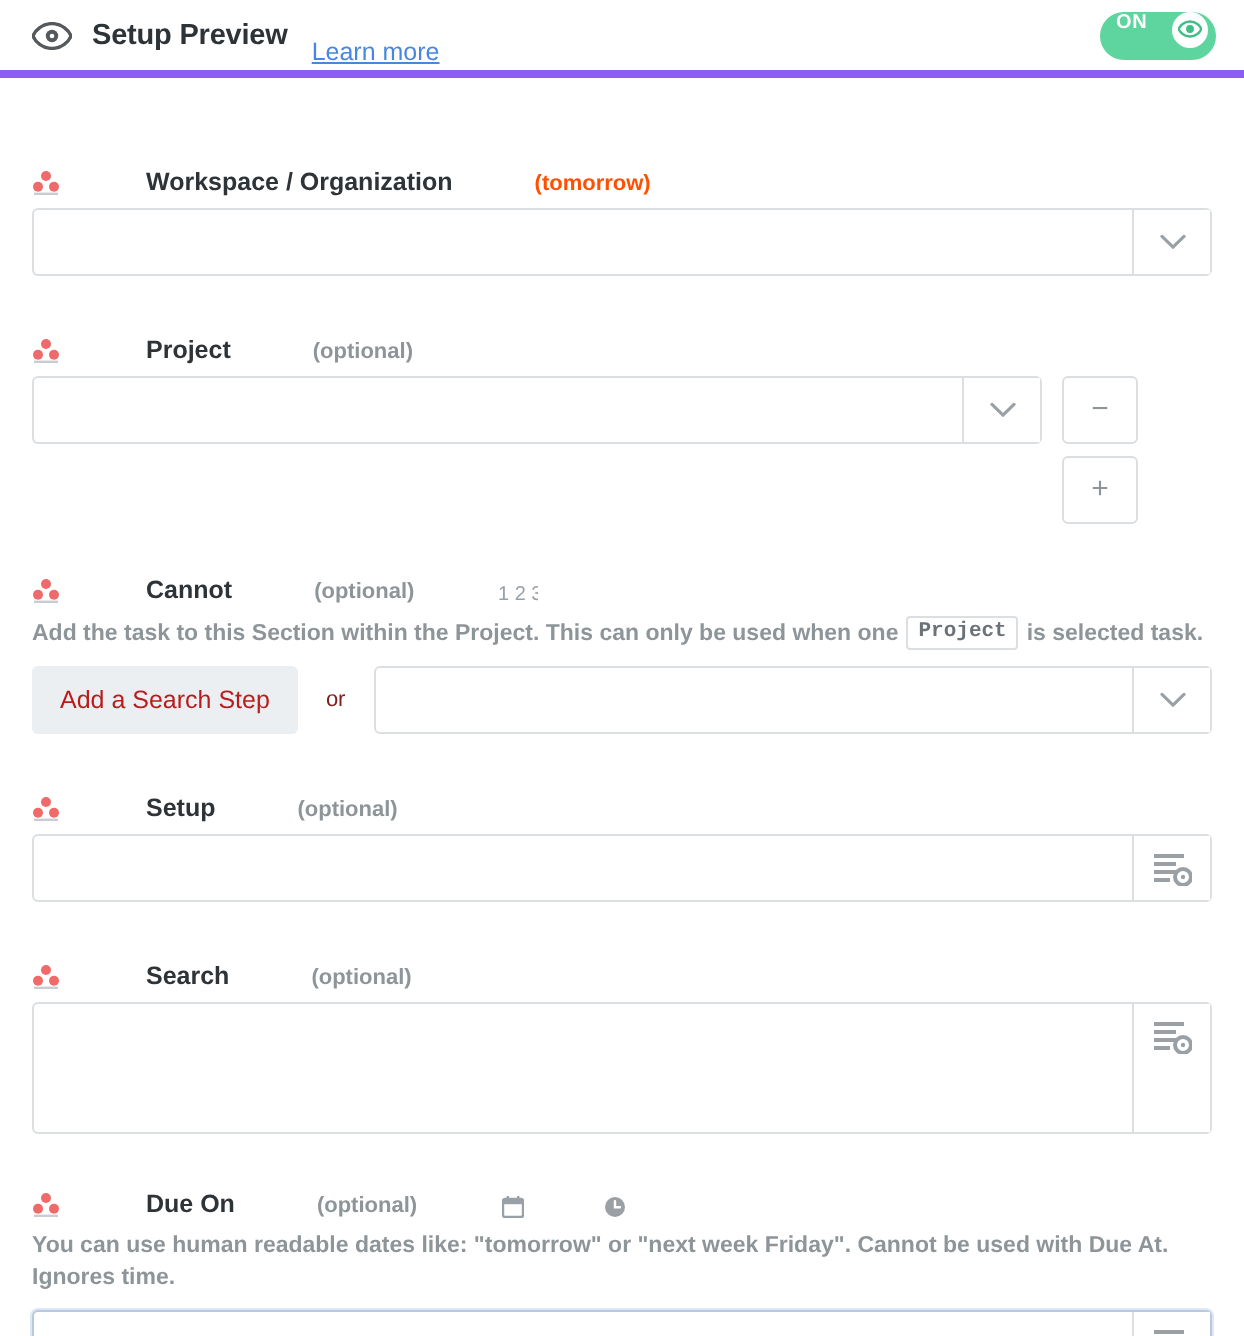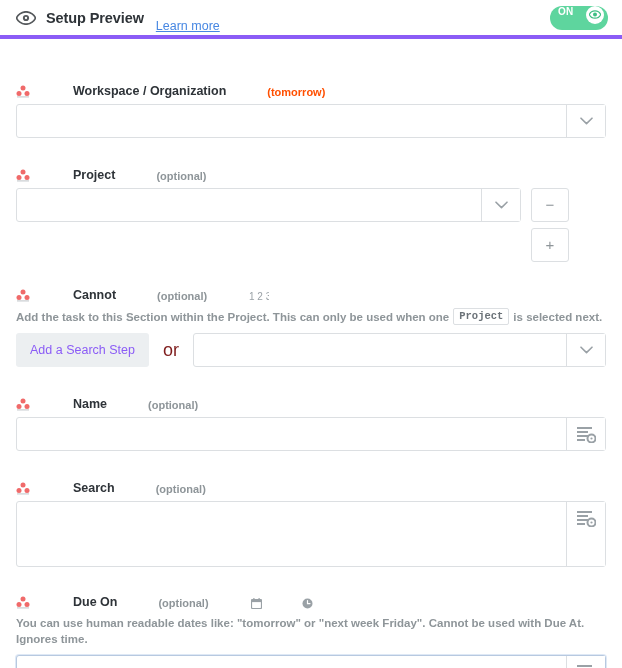--- a/index.html
+++ b/index.html
@@ -218,25 +218,25 @@
   .step-btn + .step-btn { margin-top: 6px; }
 
   .search-step-btn {
     height: 34px;
     padding: 0 14px;
     background: #eceff1;
     border: none;
     border-radius: 3px;
     font-family: "Liberation Sans", sans-serif;
     font-size: 12.5px;
-    color: #8b5cf6;
+    color: #b91c1c;
     cursor: pointer;
   }
   .or-text {
-    font-size: 18px;
+    font-size: 11px;
     color: #7f1d1d;
     margin: 0 14px;
     line-height: 34px;
   }
 </style>
 </head>
 <body>
 
 <div class="header">
   <span class="header-eye">
@@ -330,21 +330,21 @@
       <span class="label-opt">(optional)</span>
       <span class="label-extra-icon">
         <svg width="20" height="11" viewBox="0 0 20 11" aria-hidden="true">
           <text x="0" y="9" font-family="Liberation Sans, sans-serif" font-size="10" fill="#9aa1a6">1 2 3</text>
         </svg>
       </span>
     </div>
     <div class="helper">
       <span>Add the task to this Section within the Project. This can only be used when one</span>
       <span class="code-chip">Project</span>
-      <span>is selected next.</span>
+      <span>is selected task.</span>
     </div>
     <div class="row">
       <button class="search-step-btn">Add a Search Step</button>
       <span class="or-text">or</span>
       <div class="grow">
         <div class="input-wrap">
           <input class="txt" type="text" value="" style="">
           <span class="addon">
             <svg width="13" height="8" viewBox="0 0 13 8" aria-hidden="true">
               <path d="M1 1.2 L6.5 6.6 L12 1.2" fill="none" stroke="#9aa1a6" stroke-width="1.6" stroke-linecap="round" stroke-linejoin="round"></path>
@@ -358,21 +358,21 @@
   <div class="field-block" style="padding-top:26px;">
     <div class="label-row">
       <span class="asana-ico">
         <svg width="14" height="13" viewBox="0 0 14 13" aria-hidden="true">
           <circle cx="7" cy="3" r="2.5" fill="#f06a6a"></circle>
           <circle cx="3" cy="8.4" r="2.5" fill="#f06a6a"></circle>
           <circle cx="11" cy="8.4" r="2.5" fill="#f06a6a"></circle>
           <rect x="1" y="11.3" width="12" height="1.2" fill="#c9cdd1"></rect>
         </svg>
       </span>
-      <span class="label-name">Name</span>
+      <span class="label-name">Setup</span>
       <span class="label-opt">(optional)</span>
     </div>
     <div class="input-wrap">
       <input class="txt" type="text" value="" style="">
       <span class="addon">
         <svg width="19" height="17" viewBox="0 0 19 17" aria-hidden="true">
           <rect x="0" y="1" width="15" height="2" fill="#9aa1a6"></rect>
           <rect x="0" y="5" width="11" height="2" fill="#9aa1a6"></rect>
           <rect x="0" y="9" width="13" height="2" fill="#9aa1a6"></rect>
           <rect x="0" y="13" width="8" height="2" fill="#9aa1a6"></rect>

